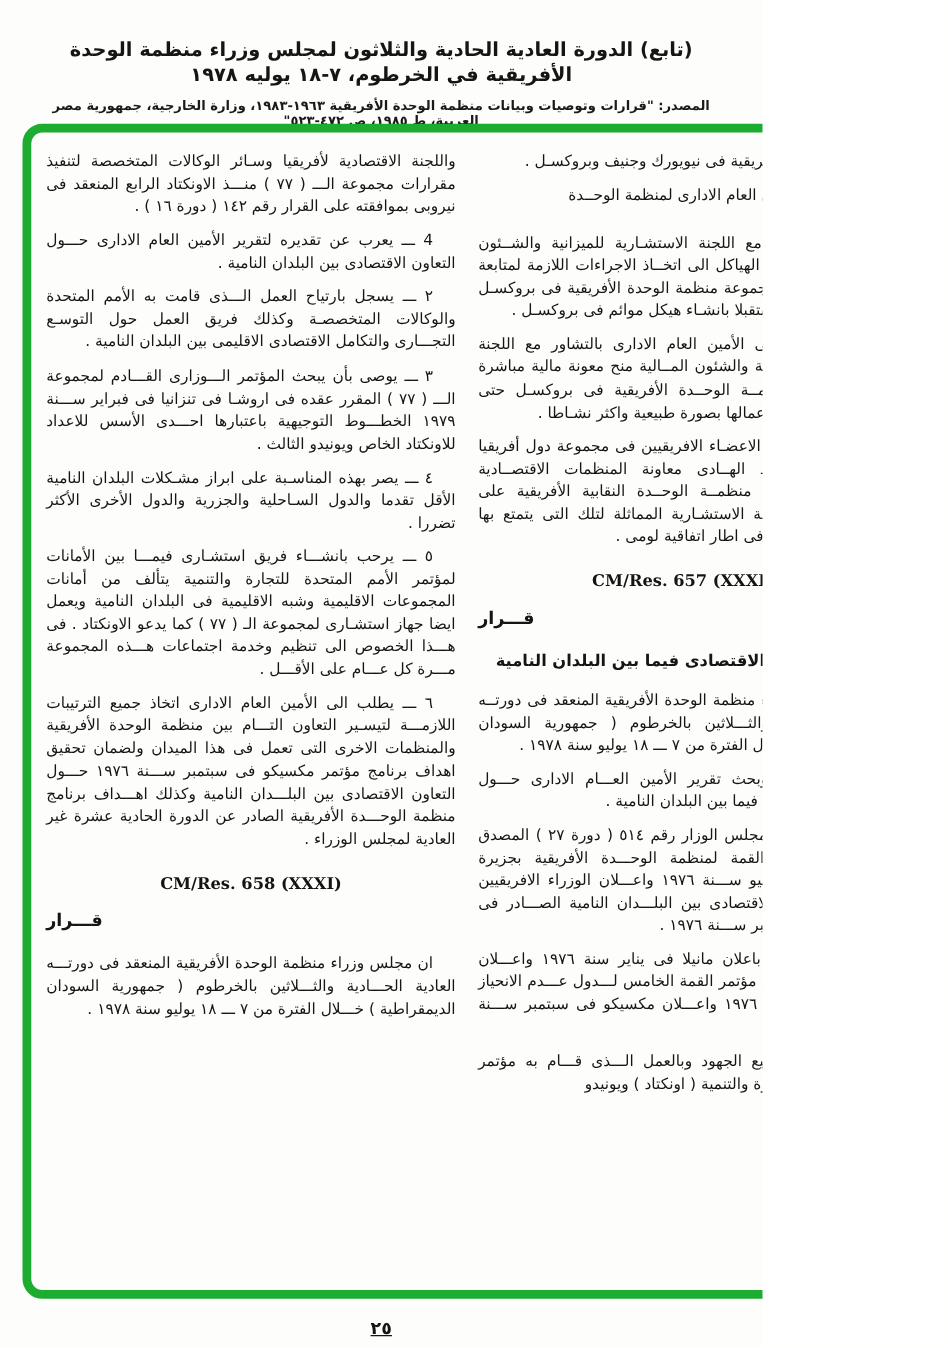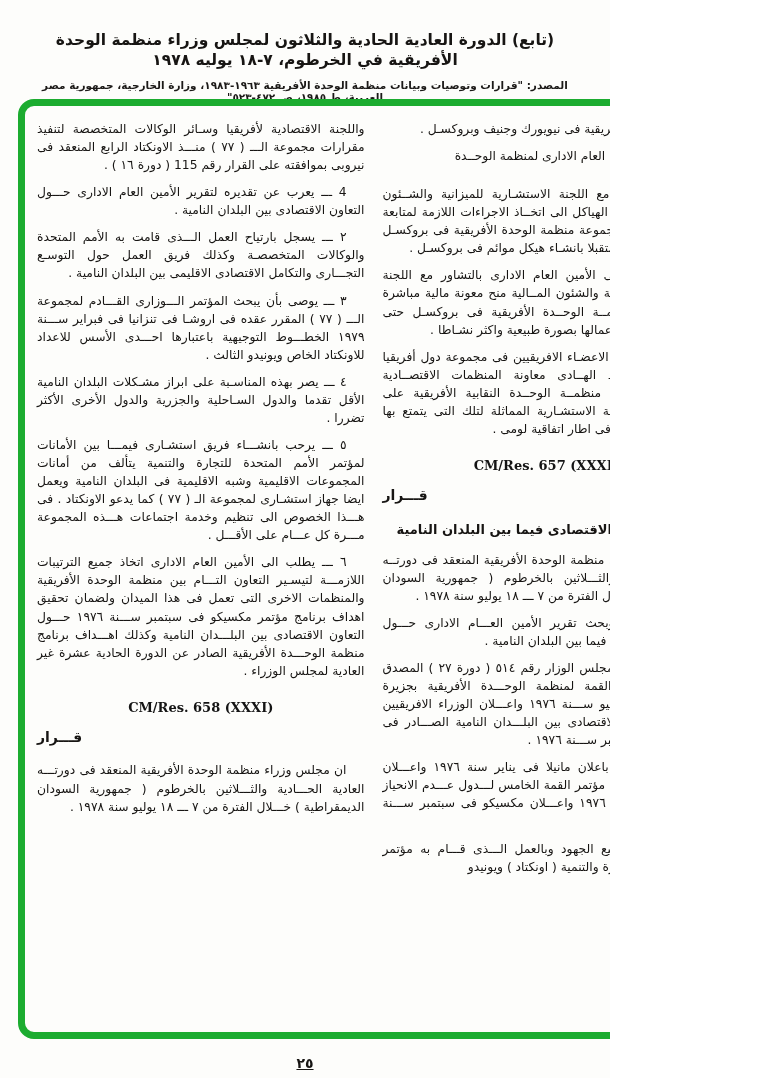--- a/index.html
+++ b/index.html
@@ -57,21 +57,21 @@
         <div class="heading">قـــرار</div>
         <div class="subheading">حول التعاون الاقتصادى فيما بين البلدان النامية</div>
         <p class="para indent">ان مجلس وزراء منظمة الوحدة الأفريقية المنعقد فى دورتــه العادية الحــادية والثـــلاثين بالخرطوم ( جمهورية السودان الديمقراطية ) خـــلال الفترة من ٧ ـــ ١٨ يوليو سنة ١٩٧٨ .</p>
         <p class="para indent">بعد ان تلقى وبحث تقرير الأمين العـــام الادارى حـــول التعـــاون الاقتصادى فيما بين البلدان النامية .</p>
         <p class="para indent">واذ يذكر بقرار مجلس الوزار رقم ٥١٤ ( دورة ٢٧ ) المصدق عليه من مؤتمر القمة لمنظمة الوحـــدة الأفريقية بجزيرة موريشيوس فى يوليو ســـنة ١٩٧٦ واعـــلان الوزراء الافريقيين حـــول التعـــاون الاقتصادى بين البلـــدان النامية الصـــادر فى اديس أبابا فى سبتمبر ســـنة ١٩٧٦ .</p>
         <p class="para indent">واذ يذكر أيضـا باعلان مانيلا فى يناير سنة ١٩٧٦ واعـــلان كولومبو الصـادر عن مؤتمر القمة الخامس لـــدول عـــدم الانحياز فى اغسطس سـنة ١٩٧٦ واعـــلان مكسيكو فى سبتمبر ســـنة ١٩٧٦</p>
         <p class="para indent">واذ يعترف بجميع الجهود وبالعمل الـــذى قـــام به مؤتمر الأمم المتحدة للتجارة والتنمية ( اونكتاد ) ويونيدو</p>
       </div>
 
       <div class="col">
-        <p class="para">واللجنة الاقتصادية لأفريقيا وسـائر الوكالات المتخصصة لتنفيذ مقرارات مجموعة الـــ ( ٧٧ ) منـــذ الاونكتاد الرابع المنعقد فى نيروبى بموافقته على القرار رقم 115 ( دورة ١٦ ) .</p>
+        <p class="para">واللجنة الاقتصادية لأفريقيا وسـائر الوكالات المتخصصة لتنفيذ مقرارات مجموعة الـــ ( ٧٧ ) منـــذ الاونكتاد الرابع المنعقد فى نيروبى بموافقته على القرار رقم ١٤٢ ( دورة ١٦ ) .</p>
         <p class="para indent">4 ـــ يعرب عن تقديره لتقرير الأمين العام الادارى حـــول التعاون الاقتصادى بين البلدان النامية .</p>
         <p class="para indent">٢ ـــ يسجل بارتياح العمل الـــذى قامت به الأمم المتحدة والوكالات المتخصصـة وكذلك فريق العمل حول التوسـع التجـــارى والتكامل الاقتصادى الاقليمى بين البلدان النامية .</p>
         <p class="para indent">٣ ـــ يوصى بأن يبحث المؤتمر الـــوزارى القـــادم لمجموعة الـــ ( ٧٧ ) المقرر عقده فى اروشـا فى تنزانيا فى فبراير ســـنة ١٩٧٩ الخطـــوط التوجيهية باعتبارها احـــدى الأسس للاعداد للاونكتاد الخاص ويونيدو الثالث .</p>
         <p class="para indent">٤ ـــ يصر بهذه المناسـبة على ابراز مشـكلات البلدان النامية الأقل تقدما والدول السـاحلية والجزرية والدول الأخرى الأكثر تضررا .</p>
         <p class="para indent">٥ ـــ يرحب بانشـــاء فريق استشـارى فيمـــا بين الأمانات لمؤتمر الأمم المتحدة للتجارة والتنمية يتألف من أمانات المجموعات الاقليمية وشبه الاقليمية فى البلدان النامية ويعمل ايضا جهاز استشـارى لمجموعة الـ ( ٧٧ ) كما يدعو الاونكتاد . فى هـــذا الخصوص الى تنظيم وخدمة اجتماعات هـــذه المجموعة مـــرة كل عـــام على الأقـــل .</p>
         <p class="para indent">٦ ـــ يطلب الى الأمين العام الادارى اتخاذ جميع الترتيبات اللازمـــة لتيسـير التعاون التـــام بين منظمة الوحدة الأفريقية والمنظمات الاخرى التى تعمل فى هذا الميدان ولضمان تحقيق اهداف برنامج مؤتمر مكسيكو فى سبتمبر ســـنة ١٩٧٦ حـــول التعاون الاقتصادى بين البلـــدان النامية وكذلك اهـــداف برنامج منظمة الوحـــدة الأفريقية الصادر عن الدورة الحادية عشرة غير العادية لمجلس الوزراء .</p>
         <div class="res-label">CM/Res. 658 (XXXI)</div>
         <div class="heading">قـــرار</div>
         <p class="para indent">ان مجلس وزراء منظمة الوحدة الأفريقية المنعقد فى دورتـــه العادية الحـــادية والثـــلاثين بالخرطوم ( جمهورية السودان الديمقراطية ) خـــلال الفترة من ٧ ـــ ١٨ يوليو سنة ١٩٧٨ .</p>
       </div>

